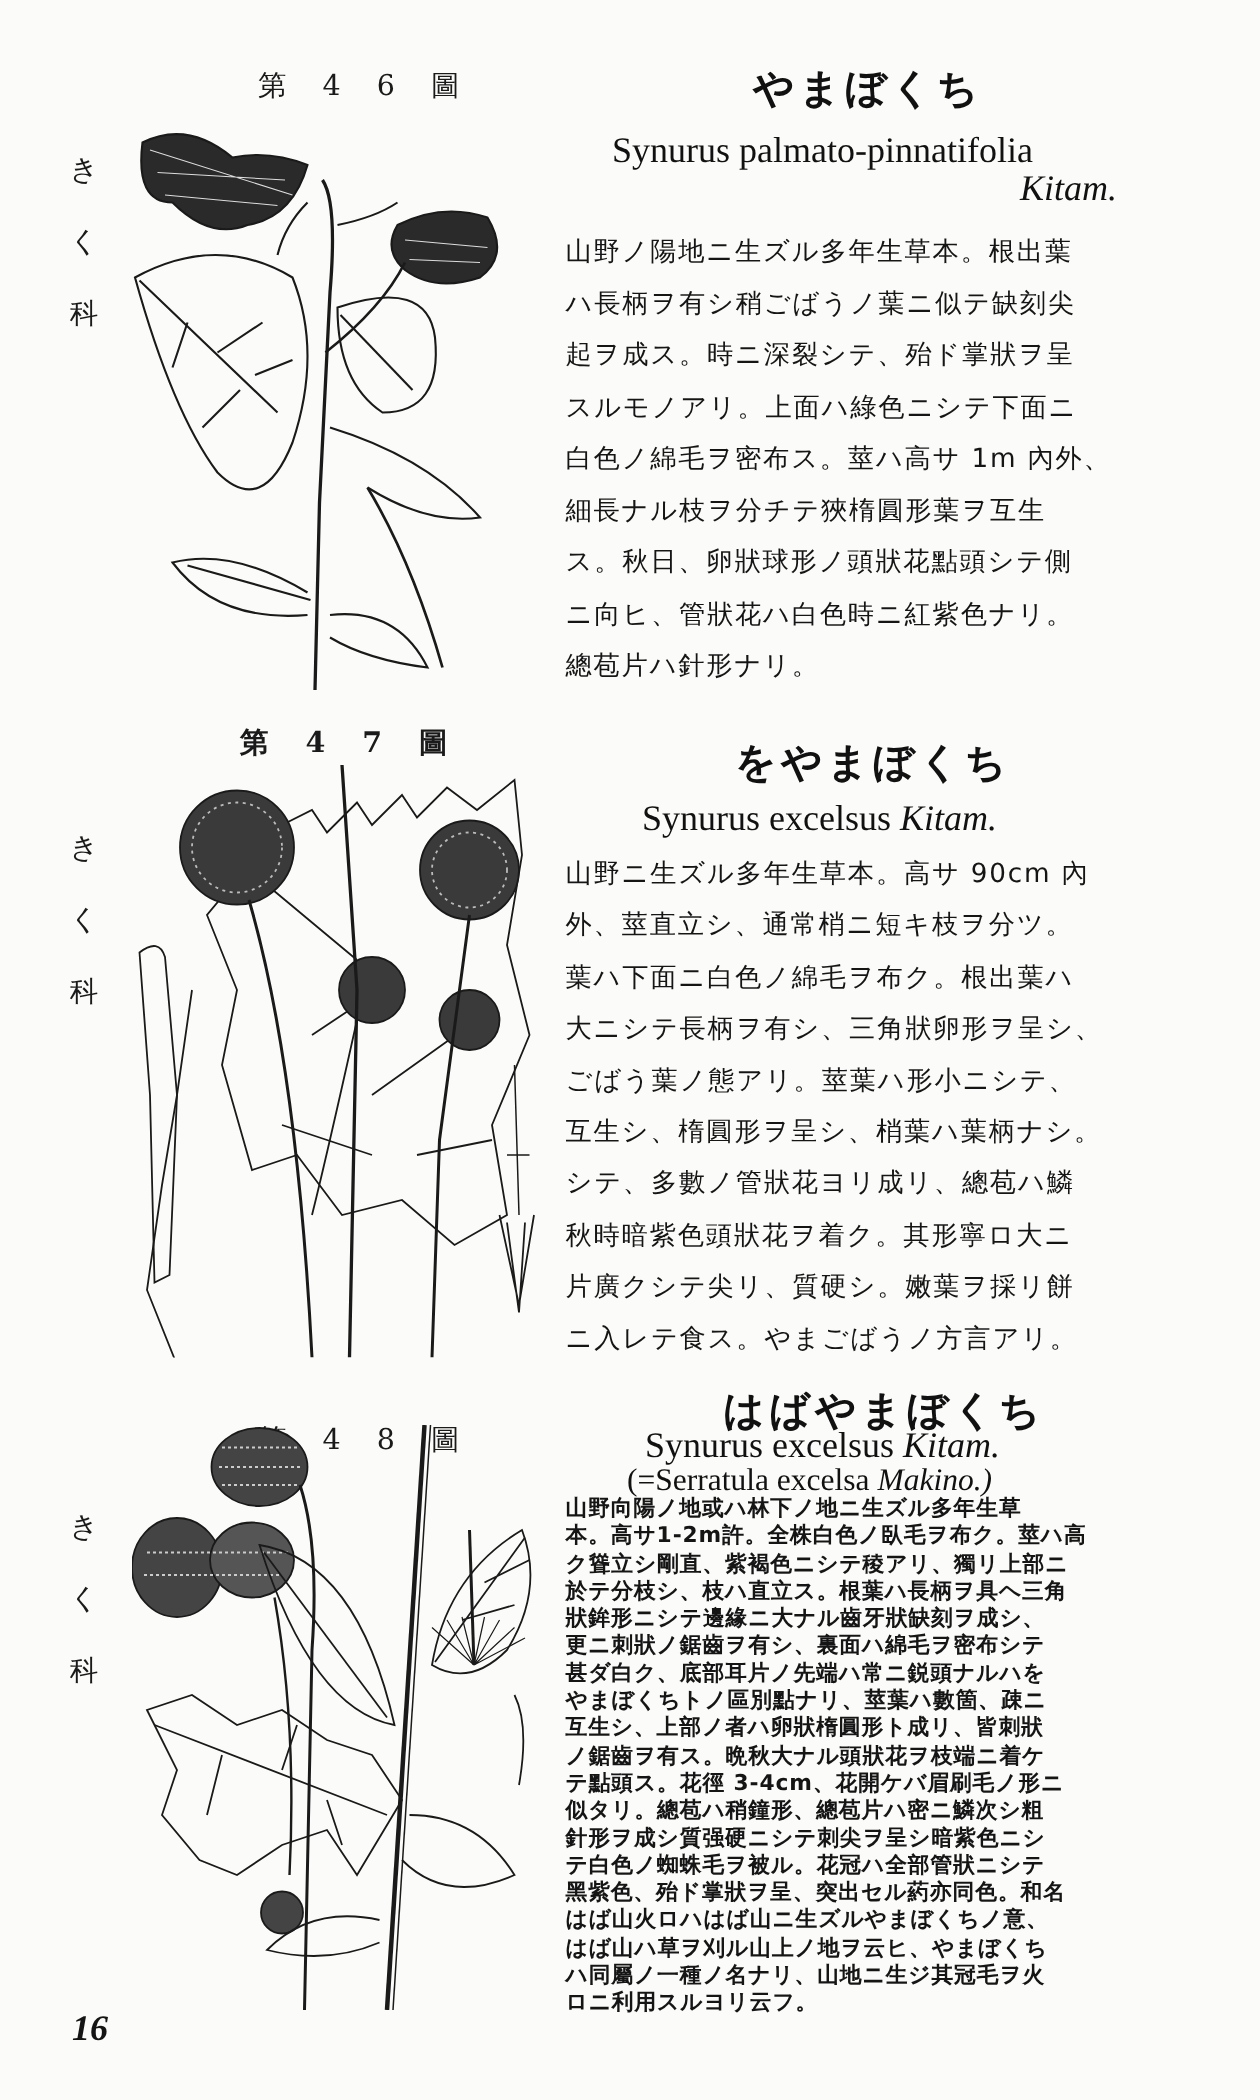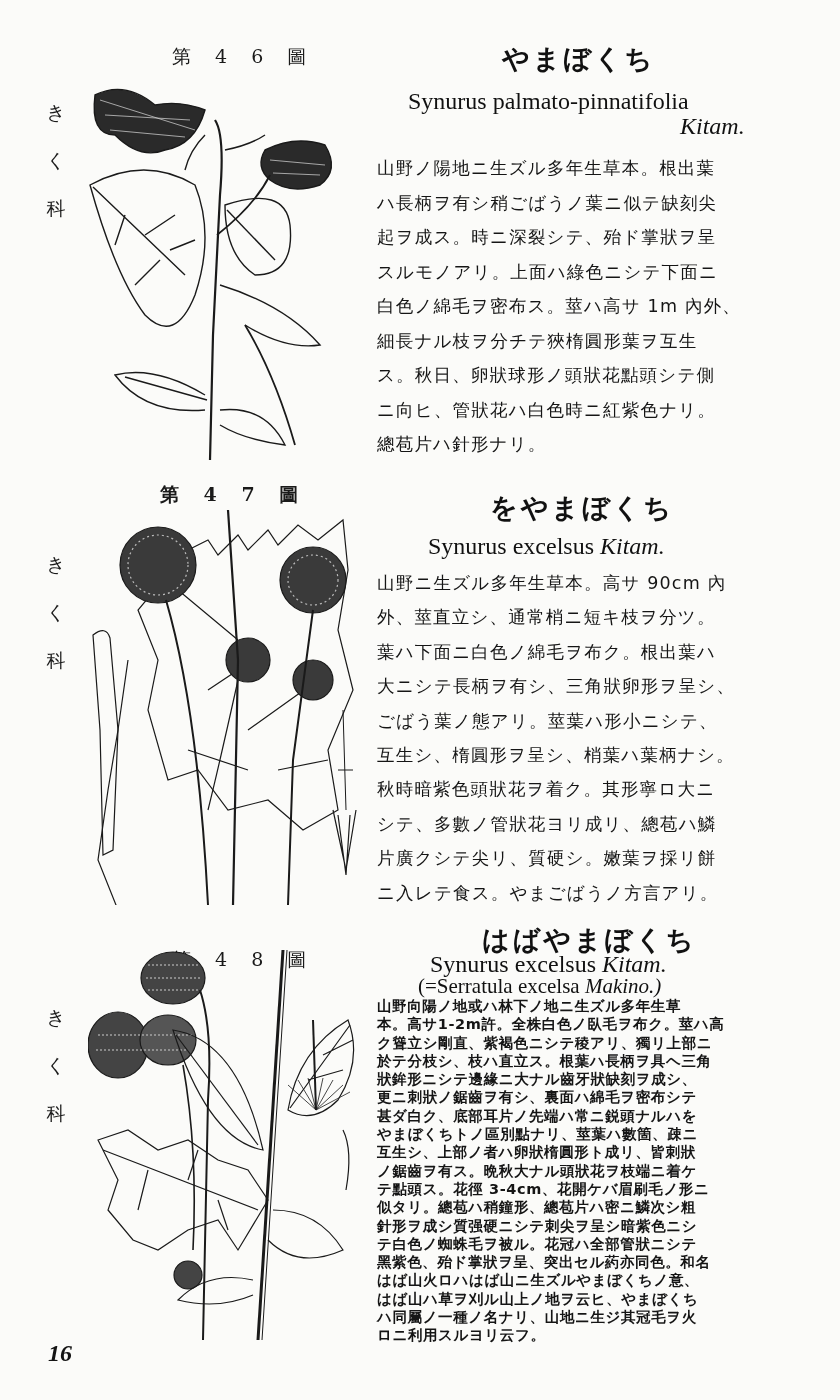--- a/index.html
+++ b/index.html
@@ -138,22 +138,22 @@
   <span>Synurus excelsus</span>
   <i>Kitam.</i>
 </div>
 <div class="body-text t2">
   <span class="line">山野ニ生ズル多年生草本。高サ 90cm 內</span>
   <span class="line">外、莖直立シ、通常梢ニ短キ枝ヲ分ツ。</span>
   <span class="line">葉ハ下面ニ白色ノ綿毛ヲ布ク。根出葉ハ</span>
   <span class="line">大ニシテ長柄ヲ有シ、三角狀卵形ヲ呈シ、</span>
   <span class="line">ごばう葉ノ態アリ。莖葉ハ形小ニシテ、</span>
   <span class="line">互生シ、楕圓形ヲ呈シ、梢葉ハ葉柄ナシ。</span>
+  <span class="line">シテ、多數ノ管狀花ヨリ成リ、總苞ハ鱗</span>
   <span class="line">秋時暗紫色頭狀花ヲ着ク。其形寧ロ大ニ</span>
-  <span class="line">シテ、多數ノ管狀花ヨリ成リ、總苞ハ鱗</span>
   <span class="line">片廣クシテ尖リ、質硬シ。嫩葉ヲ採リ餅</span>
   <span class="line">ニ入レテ食ス。やまごばうノ方言アリ。</span>
 </div>
 
 <div class="fig-label" style="left:172px;top:925px;margin-top:22px;">第 4 8 圖</div>
 <div class="family-label" style="left:44px;top:1005px;">
   <span>き</span>
   <span>く</span>
   <span>科</span>
 </div>

